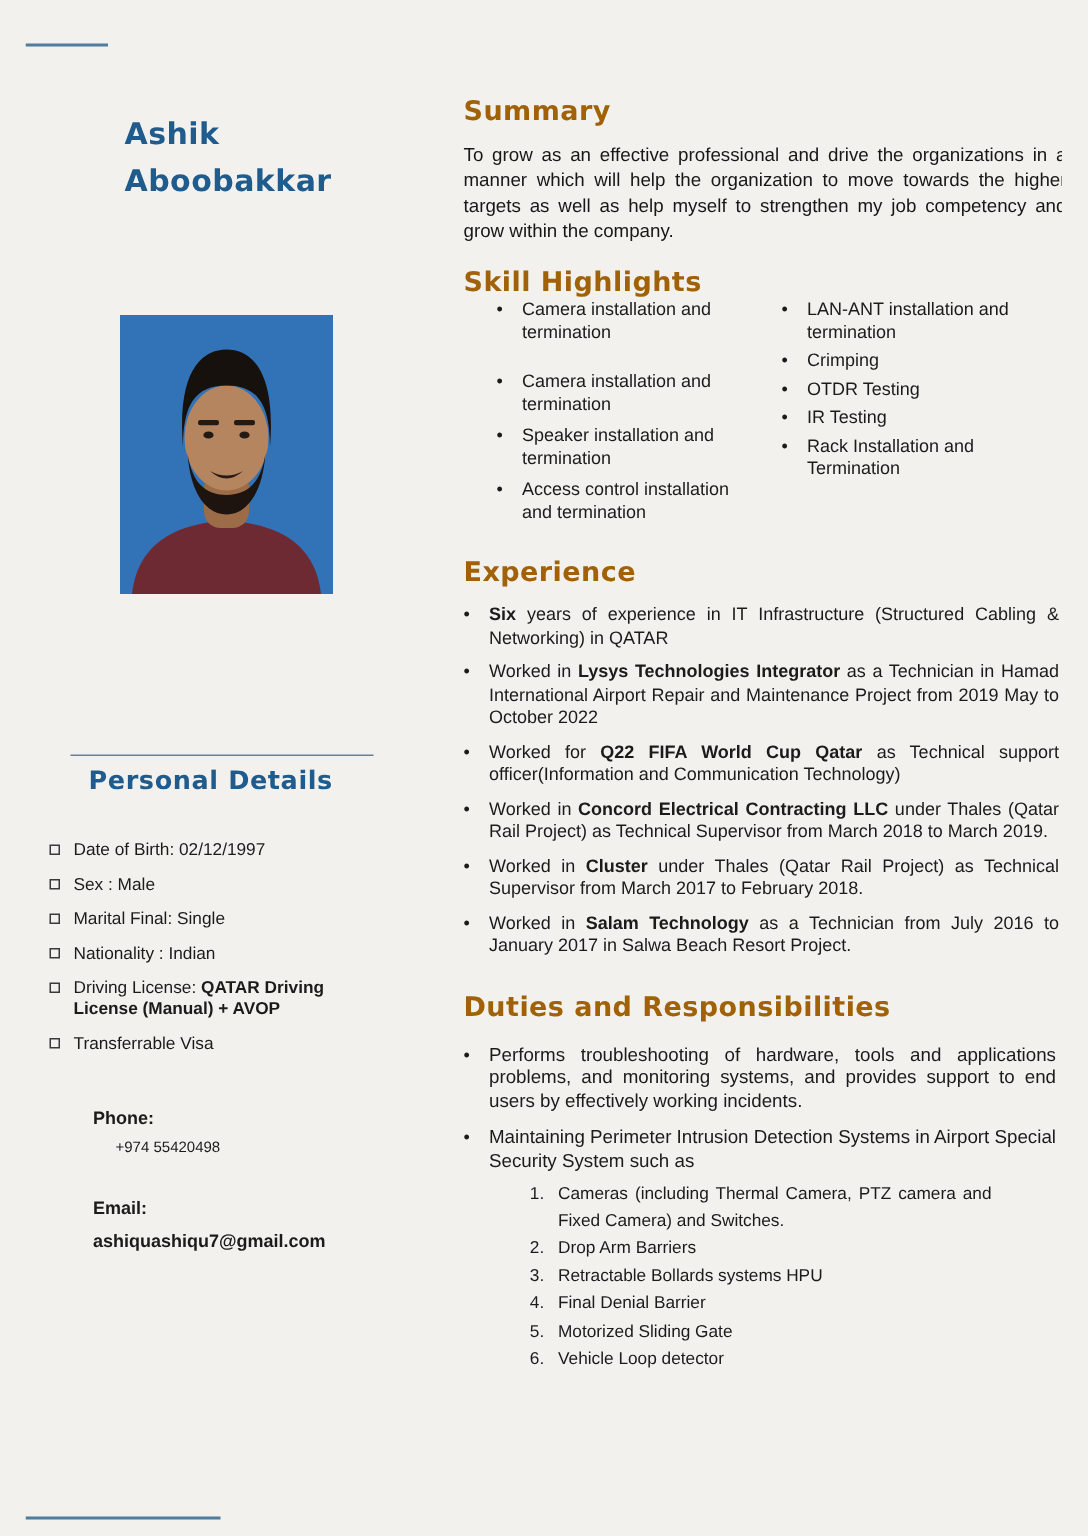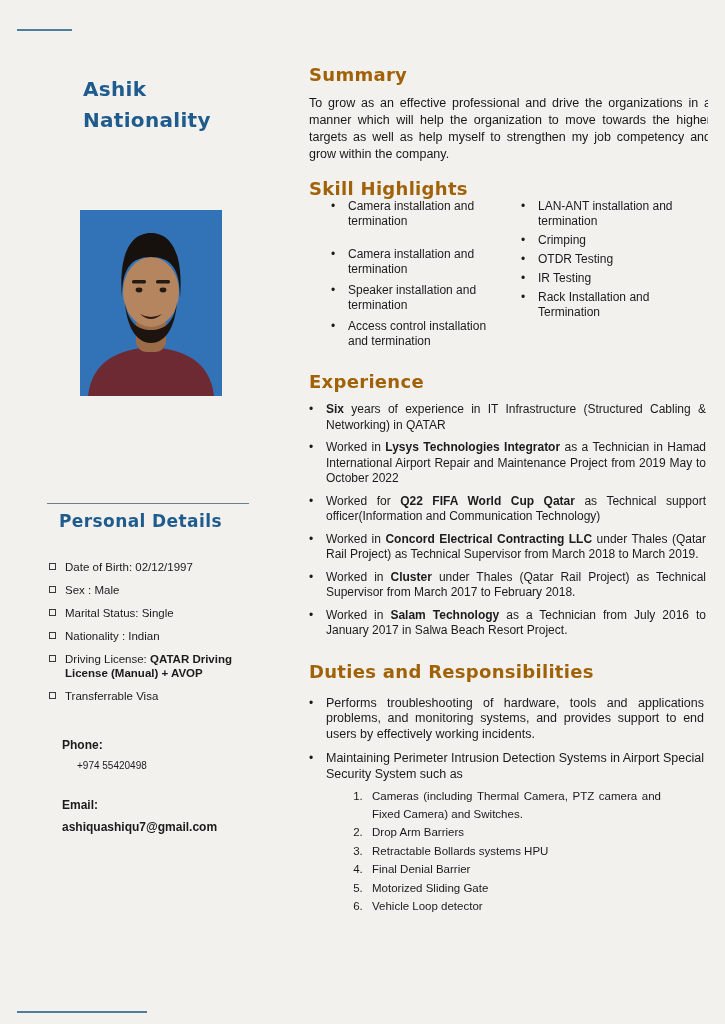--- a/index.html
+++ b/index.html
@@ -21,21 +21,21 @@
   }
   .photo { position:absolute; left:63px; top:210px; width:142px; height:186px; }
   .photo svg { display:block; width:100%; height:100%; }
 
   .personal-rule { position:absolute; left:30px; top:503px; width:202px; height:1px; background:#69808e; }
   .personal-title {
     position:absolute; left:42px; top:511px;
     font-family:"DejaVu Sans", sans-serif; font-weight:700;
     font-size:17px; color:#1f5c8d; letter-spacing:.4px;
   }
-  .personal-items { position:absolute; left:32px; top:560px; width:198px; }
+  .personal-items { position:absolute; left:16px; top:560px; width:198px; }
   .pd-item { display:flex; margin-bottom:9px; font-size:11.5px; line-height:14px; }
   .pd-sq {
     width:7px; height:7px; border:1.3px solid #3a3a3a;
     margin:3px 9px 0 0; flex-shrink:0;
   }
   .pd-bold { font-weight:700; }
   .contact-block { position:absolute; left:45px; width:190px; }
   .phone-block { top:738px; }
   .email-block { top:798px; }
   .contact-label { font-size:12px; font-weight:700; margin-bottom:8px; }
@@ -81,21 +81,21 @@
 </head>
 <body>
 
 <div class="page">
 
   <div class="accent-line line-top"></div>
   <div class="accent-line line-bottom"></div>
 
   <div class="name-block">
     <div class="name-line">Ashik</div>
-    <div class="name-line">Nationality</div>
+    <div class="name-line">Aboobakkar</div>
   </div>
 
   <div class="photo">
     <svg viewBox="0 0 142 186" preserveAspectRatio="none">
       <rect width="142" height="186" fill="#3273b8"></rect>
       <path d="M8 186 C12 150 40 139 71 137 C102 139 130 150 134 186 Z" fill="#6e2a33"></path>
       <rect x="56" y="104" width="30" height="38" rx="11" fill="#9c6b47"></rect>
       <ellipse cx="71" cy="82" rx="28" ry="35" fill="#b5855f"></ellipse>
       <path d="M42 88 C38 38 54 23 71 23 C88 23 104 38 100 88 C100 60 92 47 71 47 C50 47 42 60 42 88 Z" fill="#17110e"></path>
       <path d="M45 92 C47 121 59 133 71 133 C83 133 95 121 97 92 C94 113 84 120 71 120 C58 120 48 113 45 92 Z" fill="#1d140f"></path>
@@ -114,21 +114,21 @@
     <div class="pd-item">
       <span class="pd-sq"></span>
       <span><span>Date of Birth: 02/12/1997</span><span class="pd-bold"></span></span>
     </div>
     <div class="pd-item">
       <span class="pd-sq"></span>
       <span><span>Sex : Male</span><span class="pd-bold"></span></span>
     </div>
     <div class="pd-item">
       <span class="pd-sq"></span>
-      <span><span>Marital Status: Single</span><span class="pd-bold"></span></span>
+      <span><span>Marital Final: Single</span><span class="pd-bold"></span></span>
     </div>
     <div class="pd-item">
       <span class="pd-sq"></span>
       <span><span>Nationality : Indian</span><span class="pd-bold"></span></span>
     </div>
     <div class="pd-item">
       <span class="pd-sq"></span>
       <span><span>Driving License: </span><span class="pd-bold">QATAR Driving License (Manual) + AVOP</span></span>
     </div>
     <div class="pd-item">

